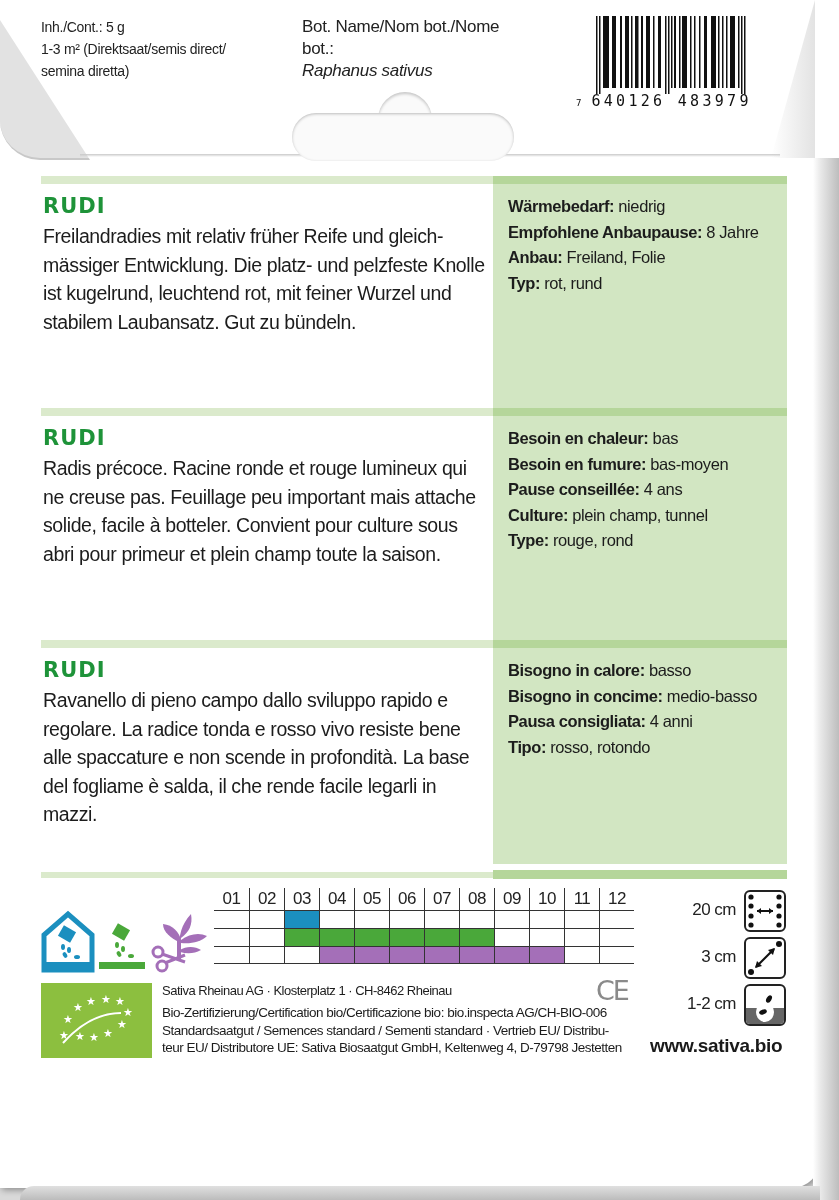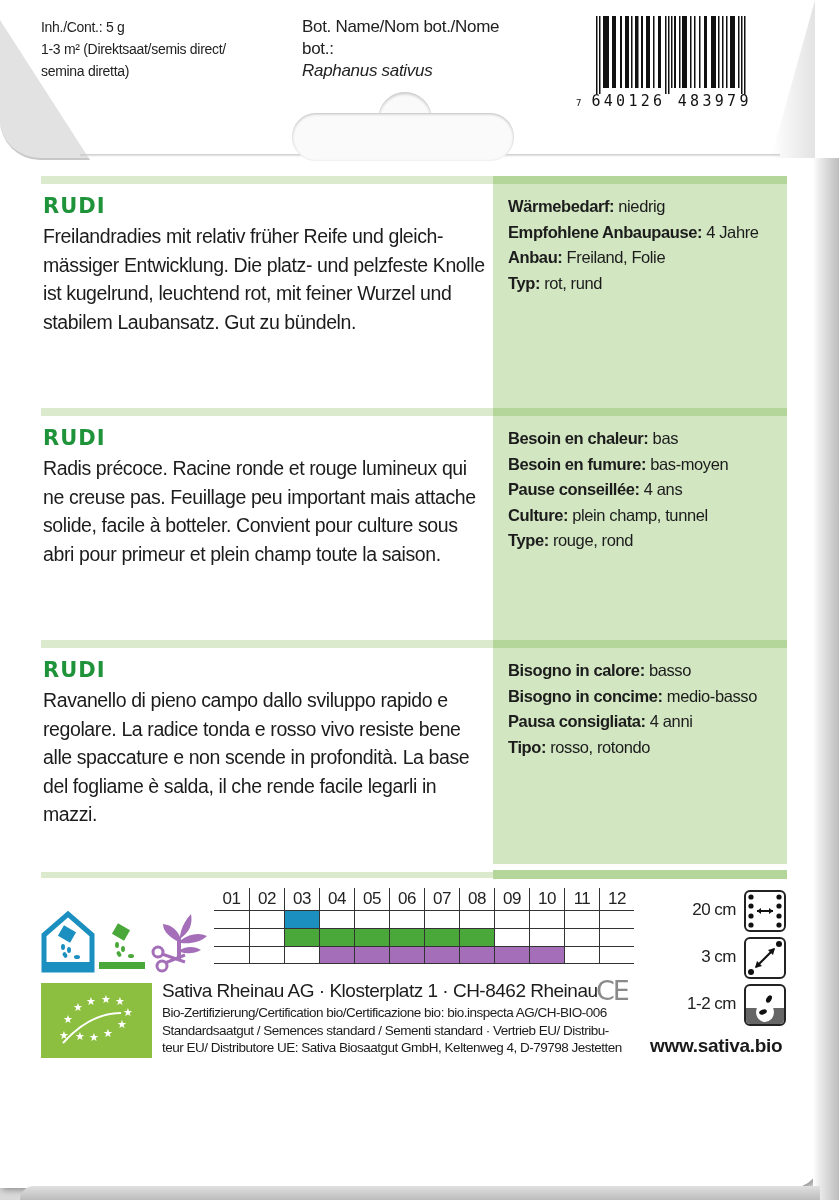--- a/index.html
+++ b/index.html
@@ -151,21 +151,21 @@
     position: absolute; left: 650px; top: 1035px; font-weight: bold; font-size: 19px; color: #1a1a1a;
     letter-spacing: -0.3px;
   }
 
   .eu-logo {
     position: absolute; left: 41px; top: 983px; width: 111px; height: 75px; background: #8cbf3f;
   }
   .company {
     position: absolute; left: 162px; top: 978px; width: 480px; color: #1c1c1c;
   }
-  .company .name { font-size: 19px; line-height: 26px; letter-spacing: -0.5px; }
+  .company .name { font-size: 13px; line-height: 26px; letter-spacing: -0.5px; }
   .company .small { font-size: 13.5px; line-height: 17.5px; letter-spacing: -0.5px; }
   .ce-mark {
     position: absolute; left: 596px; top: 975px; font-size: 27px; color: #8a8a8a; letter-spacing: -2px;
     font-family: "DejaVu Sans", sans-serif;
   }
 </style>
 </head>
 <body>
 
 <div class="packet"></div>
@@ -230,21 +230,21 @@
 
 <div class="sections">
   <div class="section s1">
     <div class="topbar-left"></div>
     <div class="topbar-right"></div>
     <div class="props-bg"></div>
     <div class="title">RUDI</div>
     <div class="desc">Freilandradies mit relativ früher Reife und gleich­mässiger Entwicklung. Die platz- und pelzfeste Knolle ist kugelrund, leuchtend rot, mit feiner Wurzel und stabilem Laubansatz. Gut zu bündeln.</div>
     <div class="props">
       <div><span class="k">Wärmebedarf:</span><span> niedrig</span></div>
-      <div><span class="k">Empfohlene Anbaupause:</span><span> 4 Jahre</span></div>
+      <div><span class="k">Empfohlene Anbaupause:</span><span> 8 Jahre</span></div>
       <div><span class="k">Anbau:</span><span> Freiland, Folie</span></div>
       <div><span class="k">Typ:</span><span> rot, rund</span></div>
     </div>
   </div>
 
   <div class="section s2">
     <div class="topbar-left"></div>
     <div class="topbar-right"></div>
     <div class="props-bg"></div>
     <div class="title">RUDI</div>

